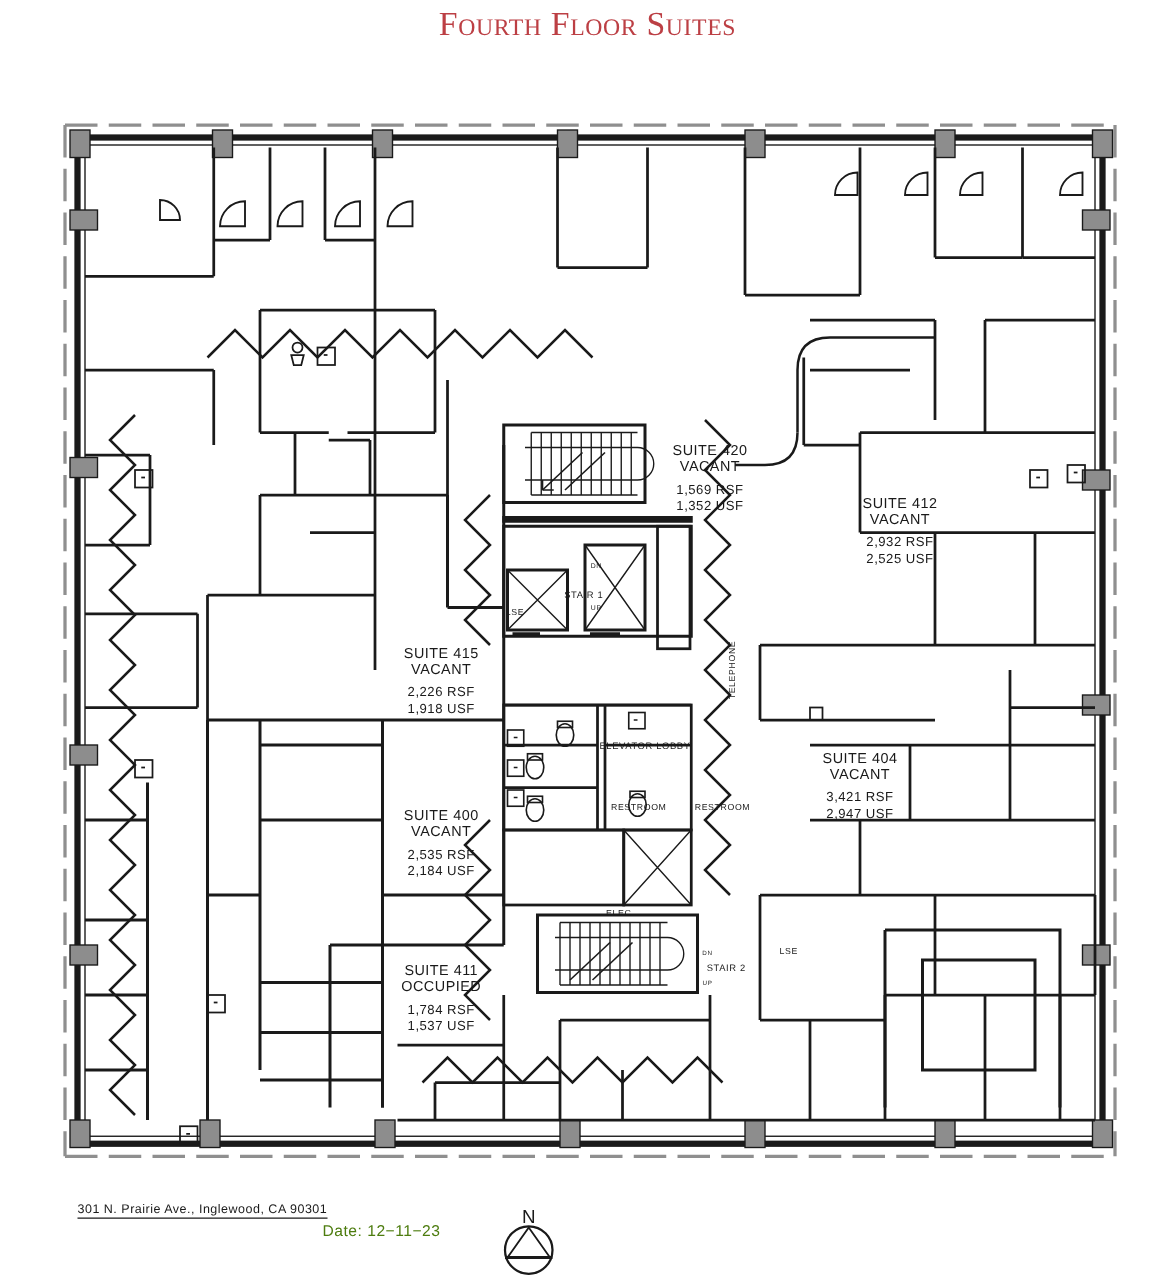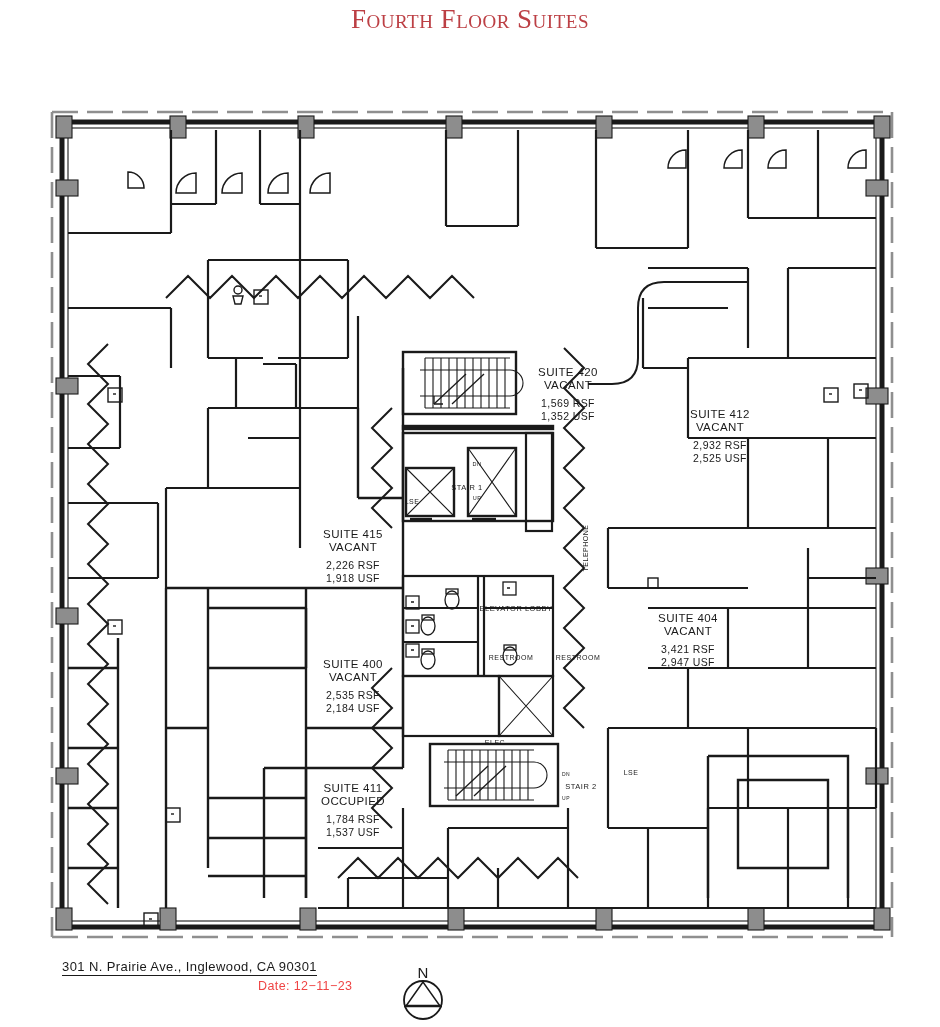--- a/index.html
+++ b/index.html
@@ -8,39 +8,39 @@
 
   
   #doc-title{
     position:absolute;left:0;top:4px;width:940px;text-align:center;
     font-family:"Liberation Serif",serif;
     font-size:27px;letter-spacing:.5px;color:#bc3f44;
     font-variant:small-caps;
   }
 
   
-  #plan-wrap{position:absolute;left:48px;top:108px;width:848px;height:833px;}
+  #plan-wrap{position:absolute;left:48px;top:96px;width:848px;height:833px;}
   #plan-svg{display:block;}
 
   
   #titleblock{position:absolute;left:62px;top:957px;width:400px;}
   #tb-line1{
     font-family:"Liberation Sans",sans-serif;
     font-size:19px;font-weight:bold;letter-spacing:1.2px;color:#1a1a1a;
     white-space:nowrap;
   }
   #tb-line2{
     font-family:"Liberation Sans",sans-serif;
-    font-size:13px;letter-spacing:.4px;color:#1a1a1a;
+    font-size:10px;letter-spacing:.4px;color:#1a1a1a;
     border-bottom:1.6px solid #1a1a1a;display:inline-block;
     padding-bottom:1px;margin-top:1px;white-space:nowrap;
   }
   #tb-date{
     font-family:"Liberation Sans",sans-serif;
-    font-size:12.5px;letter-spacing:.4px;color:#ef4444;
+    font-size:12.5px;letter-spacing:.4px;color:#4d7c0f;
     margin-top:3px;margin-left:196px;white-space:nowrap;
   }
   #compass{position:absolute;left:392px;top:962px;width:62px;height:62px;}
 </style>
 </head>
 <body>
 
 <div id="doc-title" style="color: rgb(188, 63, 68);">Fourth Floor Suites</div>
 
 <div id="plan-wrap">

